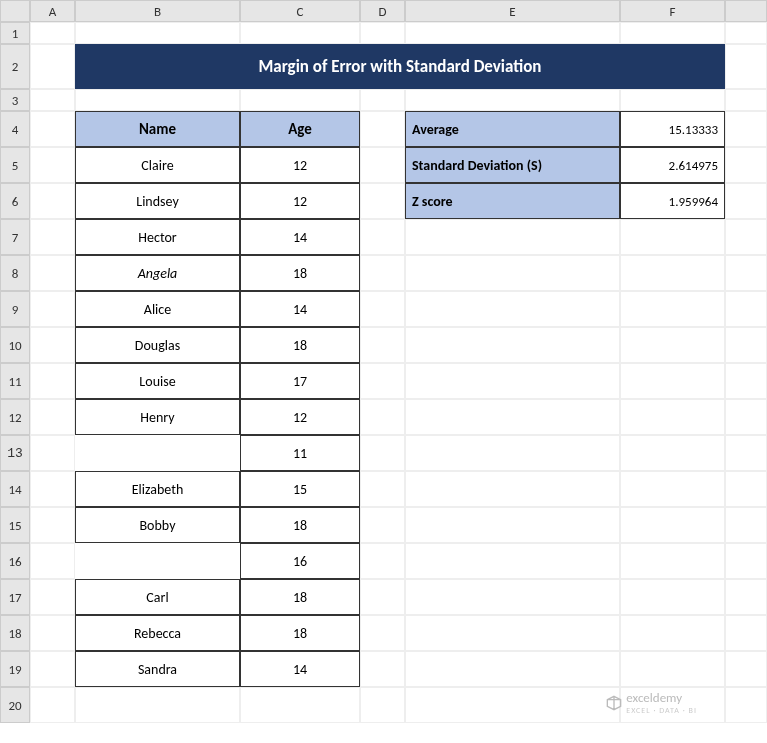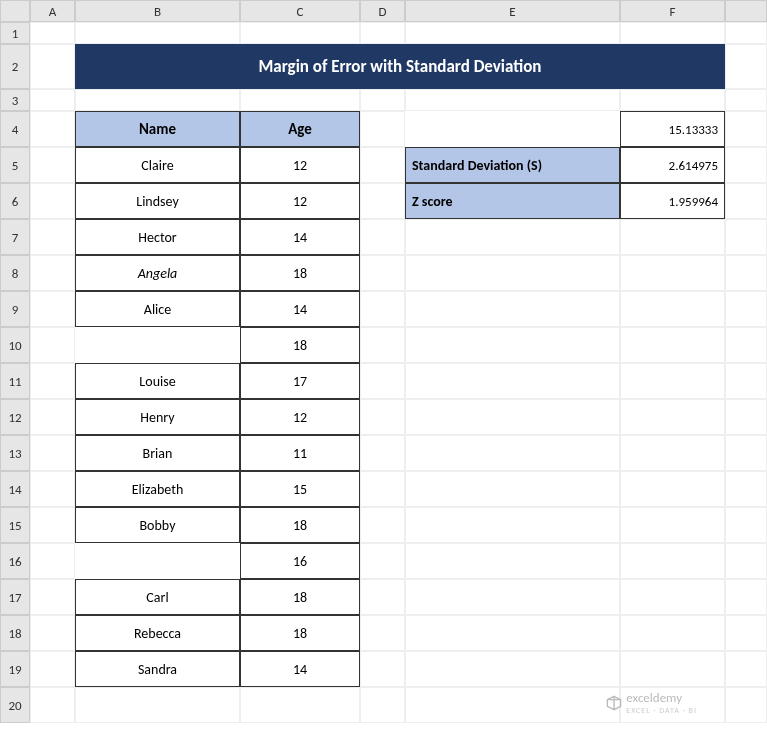--- a/index.html
+++ b/index.html
@@ -124,20 +124,21 @@
     <div class="cell" style="grid-area: 4 / 4;"></div>
     <div class="cell" style="grid-area: 4 / 5;"></div>
     <div class="cell" style="grid-area: 4 / 6;"></div>
     <div class="cell" style="grid-area: 4 / 7;"></div>
     <div class="cell" style="grid-area: 4 / 8;"></div>
     <div class="row-header" style="grid-area: 5 / 1;">4</div>
     <div class="cell" style="grid-area: 5 / 2;"></div>
     <div class="cell table-header" style="grid-area: 5 / 3;">Name</div>
     <div class="cell table-header" style="grid-area: 5 / 4;">Age</div>
     <div class="cell" style="grid-area: 5 / 5;"></div>
+    <div class="cell stat-label" style="grid-area: 5 / 6;">Average</div>
     <div class="cell stat-value" style="grid-area: 5 / 7;">15.13333</div>
     <div class="cell" style="grid-area: 5 / 8;"></div>
     <div class="row-header" style="grid-area: 6 / 1;">5</div>
     <div class="cell" style="grid-area: 6 / 2;"></div>
     <div class="cell data-cell" style="grid-area: 6 / 3;">Claire</div>
     <div class="cell data-cell" style="grid-area: 6 / 4;">12</div>
     <div class="cell" style="grid-area: 6 / 5;"></div>
     <div class="cell stat-label" style="grid-area: 6 / 6;">Standard Deviation (S)</div>
     <div class="cell stat-value" style="grid-area: 6 / 7;">2.614975</div>
     <div class="cell" style="grid-area: 6 / 8;"></div>
@@ -168,20 +169,21 @@
     <div class="row-header" style="grid-area: 10 / 1;">9</div>
     <div class="cell" style="grid-area: 10 / 2;"></div>
     <div class="cell data-cell" style="grid-area: 10 / 3;">Alice</div>
     <div class="cell data-cell" style="grid-area: 10 / 4;">14</div>
     <div class="cell" style="grid-area: 10 / 5;"></div>
     <div class="cell" style="grid-area: 10 / 6;"></div>
     <div class="cell" style="grid-area: 10 / 7;"></div>
     <div class="cell" style="grid-area: 10 / 8;"></div>
     <div class="row-header" style="grid-area: 11 / 1;">10</div>
     <div class="cell" style="grid-area: 11 / 2;"></div>
+    <div class="cell data-cell" style="grid-area: 11 / 3;">Douglas</div>
     <div class="cell data-cell" style="grid-area: 11 / 4;">18</div>
     <div class="cell" style="grid-area: 11 / 5;"></div>
     <div class="cell" style="grid-area: 11 / 6;"></div>
     <div class="cell" style="grid-area: 11 / 7;"></div>
     <div class="cell" style="grid-area: 11 / 8;"></div>
     <div class="row-header" style="grid-area: 12 / 1;">11</div>
     <div class="cell" style="grid-area: 12 / 2;"></div>
     <div class="cell data-cell" style="grid-area: 12 / 3;">Louise</div>
     <div class="cell data-cell" style="grid-area: 12 / 4;">17</div>
     <div class="cell" style="grid-area: 12 / 5;"></div>
@@ -189,23 +191,22 @@
     <div class="cell" style="grid-area: 12 / 7;"></div>
     <div class="cell" style="grid-area: 12 / 8;"></div>
     <div class="row-header" style="grid-area: 13 / 1;">12</div>
     <div class="cell" style="grid-area: 13 / 2;"></div>
     <div class="cell data-cell" style="grid-area: 13 / 3;">Henry</div>
     <div class="cell data-cell" style="grid-area: 13 / 4;">12</div>
     <div class="cell" style="grid-area: 13 / 5;"></div>
     <div class="cell" style="grid-area: 13 / 6;"></div>
     <div class="cell" style="grid-area: 13 / 7;"></div>
     <div class="cell" style="grid-area: 13 / 8;"></div>
-    <div class="row-header" style="grid-area: 14 / 1;">13</div>
+    <div class="row-header" style="grid-area: 14 / 1; font-family: Liberation Mono, monospace;">13</div>
     <div class="cell" style="grid-area: 14 / 2;"></div>
-    <div class="cell data-cell" style="grid-area: 14 / 3;">Brian</div>
     <div class="cell data-cell" style="grid-area: 14 / 4;">11</div>
     <div class="cell" style="grid-area: 14 / 5;"></div>
     <div class="cell" style="grid-area: 14 / 6;"></div>
     <div class="cell" style="grid-area: 14 / 7;"></div>
     <div class="cell" style="grid-area: 14 / 8;"></div>
     <div class="row-header" style="grid-area: 15 / 1;">14</div>
     <div class="cell" style="grid-area: 15 / 2;"></div>
     <div class="cell data-cell" style="grid-area: 15 / 3;">Elizabeth</div>
     <div class="cell data-cell" style="grid-area: 15 / 4;">15</div>
     <div class="cell" style="grid-area: 15 / 5;"></div>

